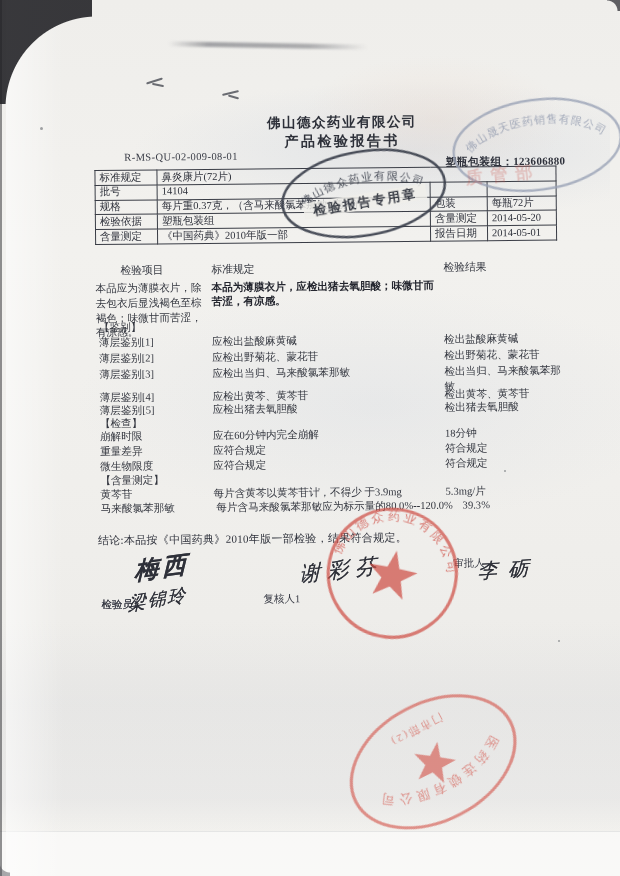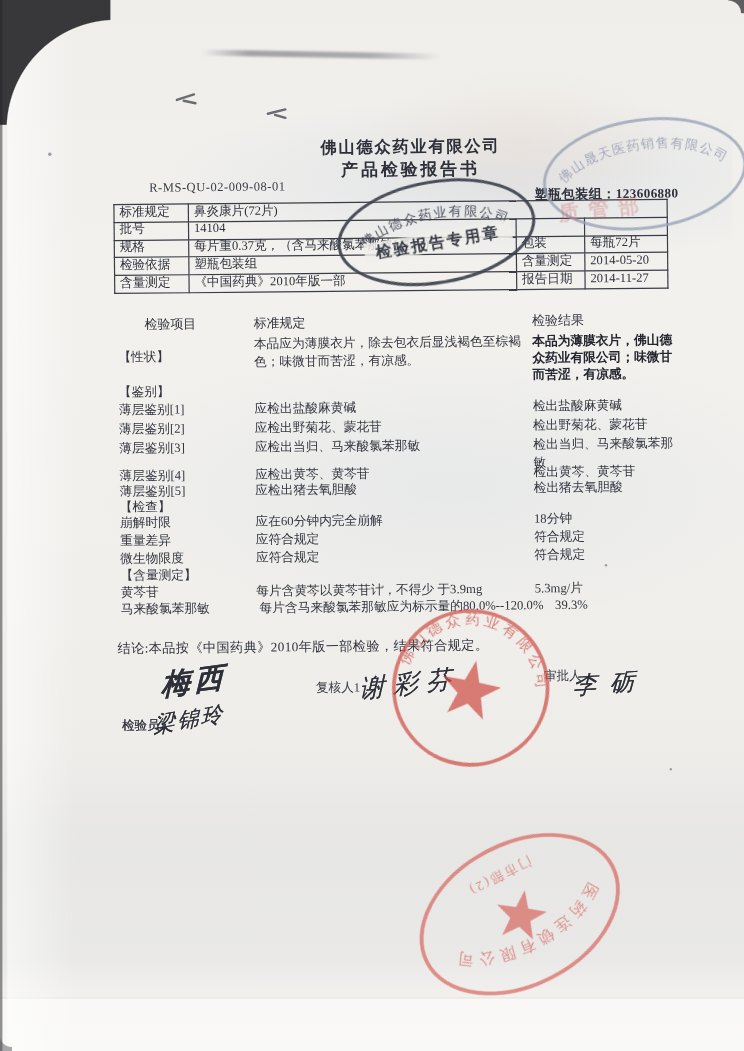--- a/index.html
+++ b/index.html
@@ -126,37 +126,36 @@
       <tr>
         <td>检验依据</td>
         <td>塑瓶包装组</td>
         <td>含量测定</td>
         <td>2014-05-20</td>
       </tr>
       <tr>
         <td>含量测定</td>
         <td>《中国药典》2010年版一部</td>
         <td>报告日期</td>
-        <td>2014-11-27</td>
+        <td>2014-05-01</td>
       </tr>
     </tbody>
       </table>
 
     <div class="abs insp">
       <div class="insp-head">
         <span class="h-item">检验项目</span>
         <span>标准规定</span>
         <span>检验结果</span>
       </div>
       <div class="insp-rows">
 
           <div class="insp-row rbold">
-            <span class="c-item">【性状】</span>
             <span class="c-std">本品应为薄膜衣片，除去包衣后显浅褐色至棕褐色；味微甘而苦涩，有凉感。</span>
-            <span class="c-res">本品为薄膜衣片，佛山德众药业有限公司；味微甘而苦涩，有凉感。</span>
+            <span class="c-res">本品为薄膜衣片，应检出猪去氧胆酸；味微甘而苦涩，有凉感。</span>
           </div>
 
           <div class="insp-row sec">
             <span class="c-item">【鉴别】</span>
             <span class="c-std"></span>
             <span class="c-res"></span>
           </div>
 
           <div class="insp-row">
             <span class="c-item">薄层鉴别[1]</span>
@@ -232,21 +231,21 @@
 
       </div>
     </div>
 
     <div class="abs conclusion">结论:本品按《中国药典》2010年版一部检验，结果符合规定。</div>
 
     <div class="abs sig-role" style="left:100px;top:596px;">检验员1</div>
     <div class="abs sig-name sn1">梅西</div>
     <div class="abs sig-role" style="left:100px;top:596px;">检验员2</div>
     <div class="abs sig-name sn2">梁锦玲</div>
-    <div class="abs sig-role" style="left:262px;top:566px;">复核人1</div>
+    <div class="abs sig-role" style="left:262px;top:592px;">复核人1</div>
     <div class="abs sig-name sn3">谢彩芬</div>
     <div class="abs sig-role" style="left:452px;top:558px;">审批人</div>
     <div class="abs sig-name sn4">李砺</div>
 
     <div class="stamp stamp-insp">
       <svg width="176" height="96" viewBox="0 0 176 96">
         <ellipse cx="88" cy="48" rx="82" ry="42" fill="none" stroke="#3d424e" stroke-width="2.6"></ellipse>
         <path id="arcA" d="M 18 62 A 72 34 0 0 1 158 62" fill="none"></path>
         <text font-size="11" fill="#3d424e" letter-spacing="1.5"><textPath href="#arcA" startOffset="50%" text-anchor="middle">佛山德众药业有限公司</textPath></text>
         <rect x="26" y="48" width="124" height="16" fill="#efeeea" opacity="0.9"></rect>

